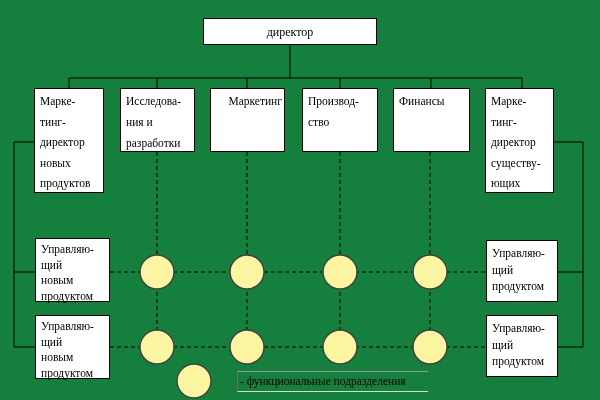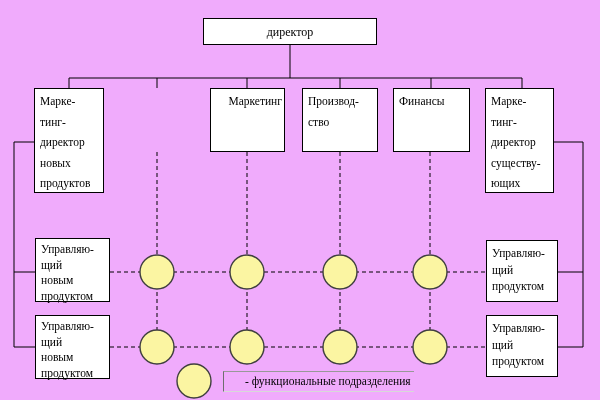--- a/index.html
+++ b/index.html
@@ -1,40 +1,40 @@
 <!DOCTYPE html>
 <html><head>
 <meta charset="utf-8">
 <style>
   html,body{margin:0;padding:0;background:#ffffff;}
   #canvas{
-    position:relative;width:600px;height:400px;background:#f0abfc;
+    position:relative;width:600px;height:400px;background:#15803d;
     font-family:"Liberation Serif","DejaVu Serif",serif;color:#000;
     overflow:hidden;
   }
   #wires{position:absolute;left:0;top:0;width:600px;height:400px;}
   .box{
     position:absolute;box-sizing:border-box;border:1px solid #000;
     background:#fff;font-size:11.5px;line-height:21px;
     padding:2px 2px 4px 5px;white-space:pre-line;
   }
   .box.tall{line-height:20.5px;}
   .box.mgr-left{line-height:15.5px;padding-top:3px;}
   .box.mgr-right{line-height:16.5px;padding-top:4px;}
   .box.director{
     display:flex;align-items:center;justify-content:center;
     font-size:12px;line-height:14px;padding:0;text-align:center;
   }
   #legend-frame{
-    position:absolute;left:223px;top:371px;width:191px;height:21px;
+    position:absolute;left:237px;top:371px;width:191px;height:21px;
     box-sizing:border-box;
     border-top:1px solid #989898;
     border-left:1px solid #6e6e6e;
     border-bottom:1px solid #d8d8d8;
-    font-size:11.5px;line-height:19px;padding-left:21px;
+    font-size:11.5px;line-height:19px;padding-left:2px;
     white-space:nowrap;background:transparent;
   }
 </style>
 </head>
 <body>
 
 <div id="canvas">
 
   <svg id="wires" viewBox="0 0 600 400" xmlns="http://www.w3.org/2000/svg">
     <g stroke="#000" stroke-width="1" fill="none">
@@ -81,20 +81,23 @@
   </svg>
 
   <div class="box director" style="left:203px;top:18px;width:174px;height:27px;">директор</div>
 
   <div class="box tall" style="left:34px;top:88px;width:70px;height:105px;">Марке-
 тинг-
 директор
 новых
 продуктов</div>
 
+  <div class="box" style="left:120px;top:88px;width:75px;height:64px;">Исследова-
+ния и
+разработки</div>
 
   <div class="box" style="left:210px;top:88px;width:75px;height:64px;text-align:right;">Маркетинг</div>
 
   <div class="box" style="left:393px;top:88px;width:77px;height:64px;">Финансы</div>
 
   <div class="box" style="left:302px;top:88px;width:76px;height:64px;">Производ-
 ство</div>
 
   <div class="box tall" style="left:485px;top:88px;width:69px;height:105px;">Марке-
 тинг-

